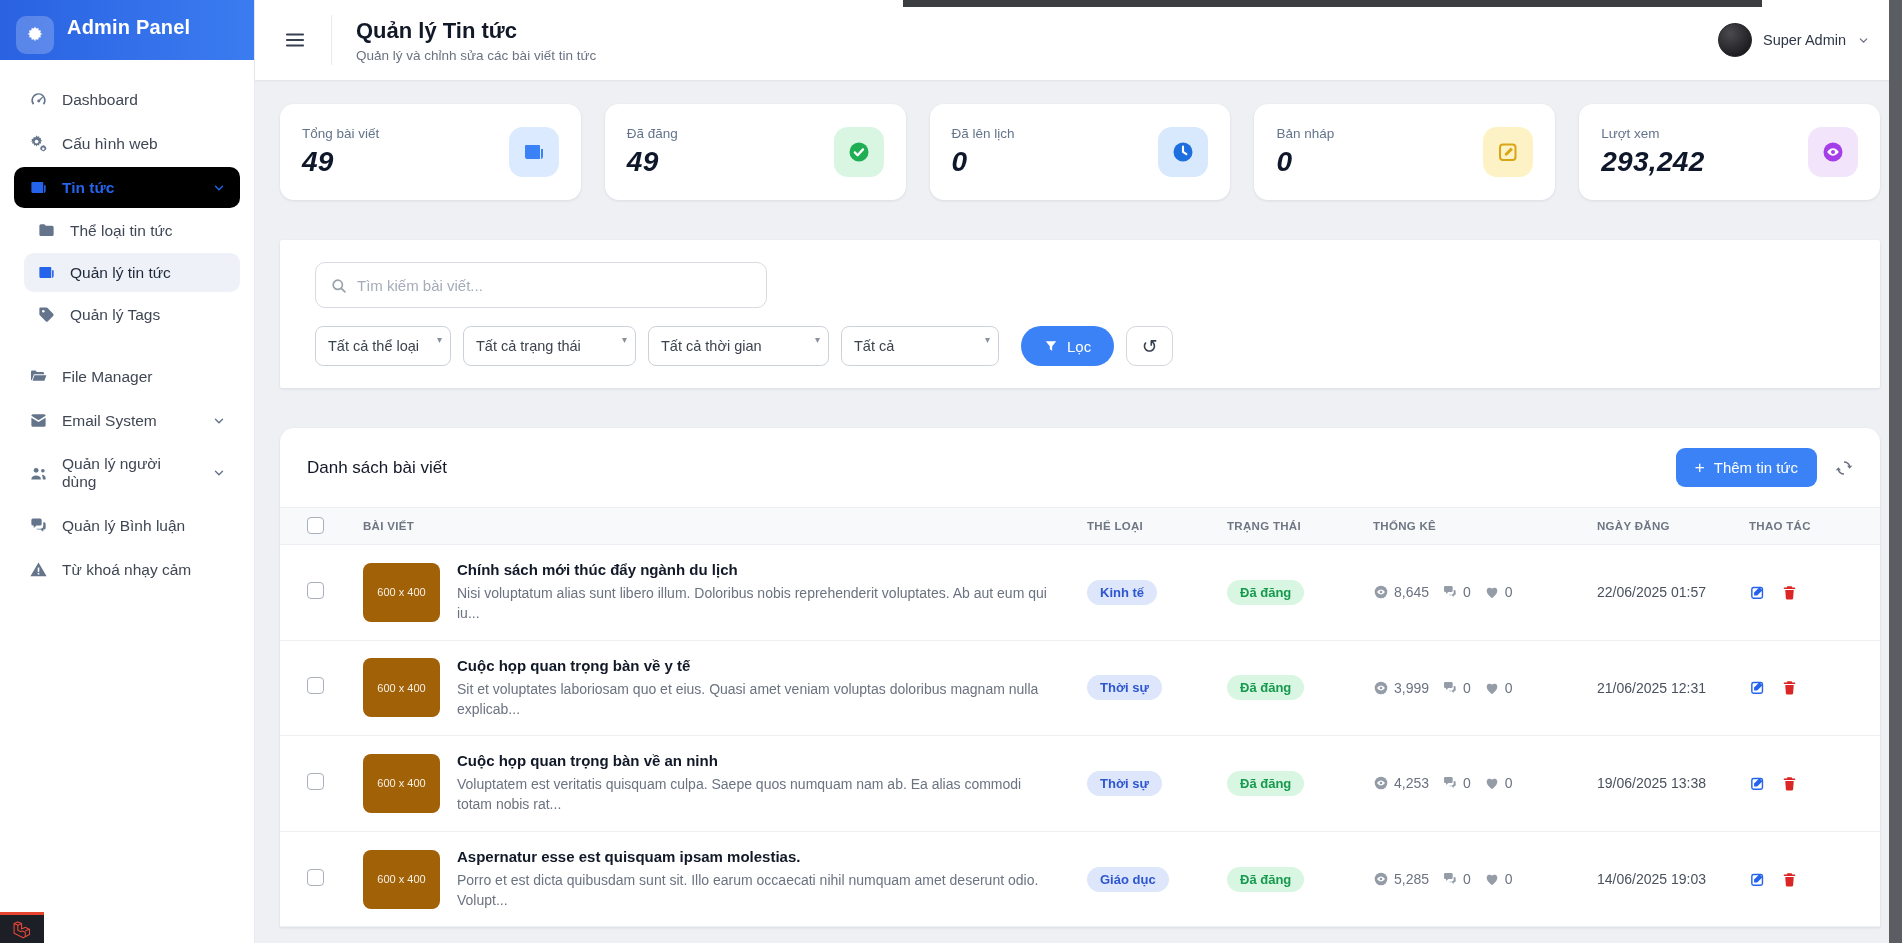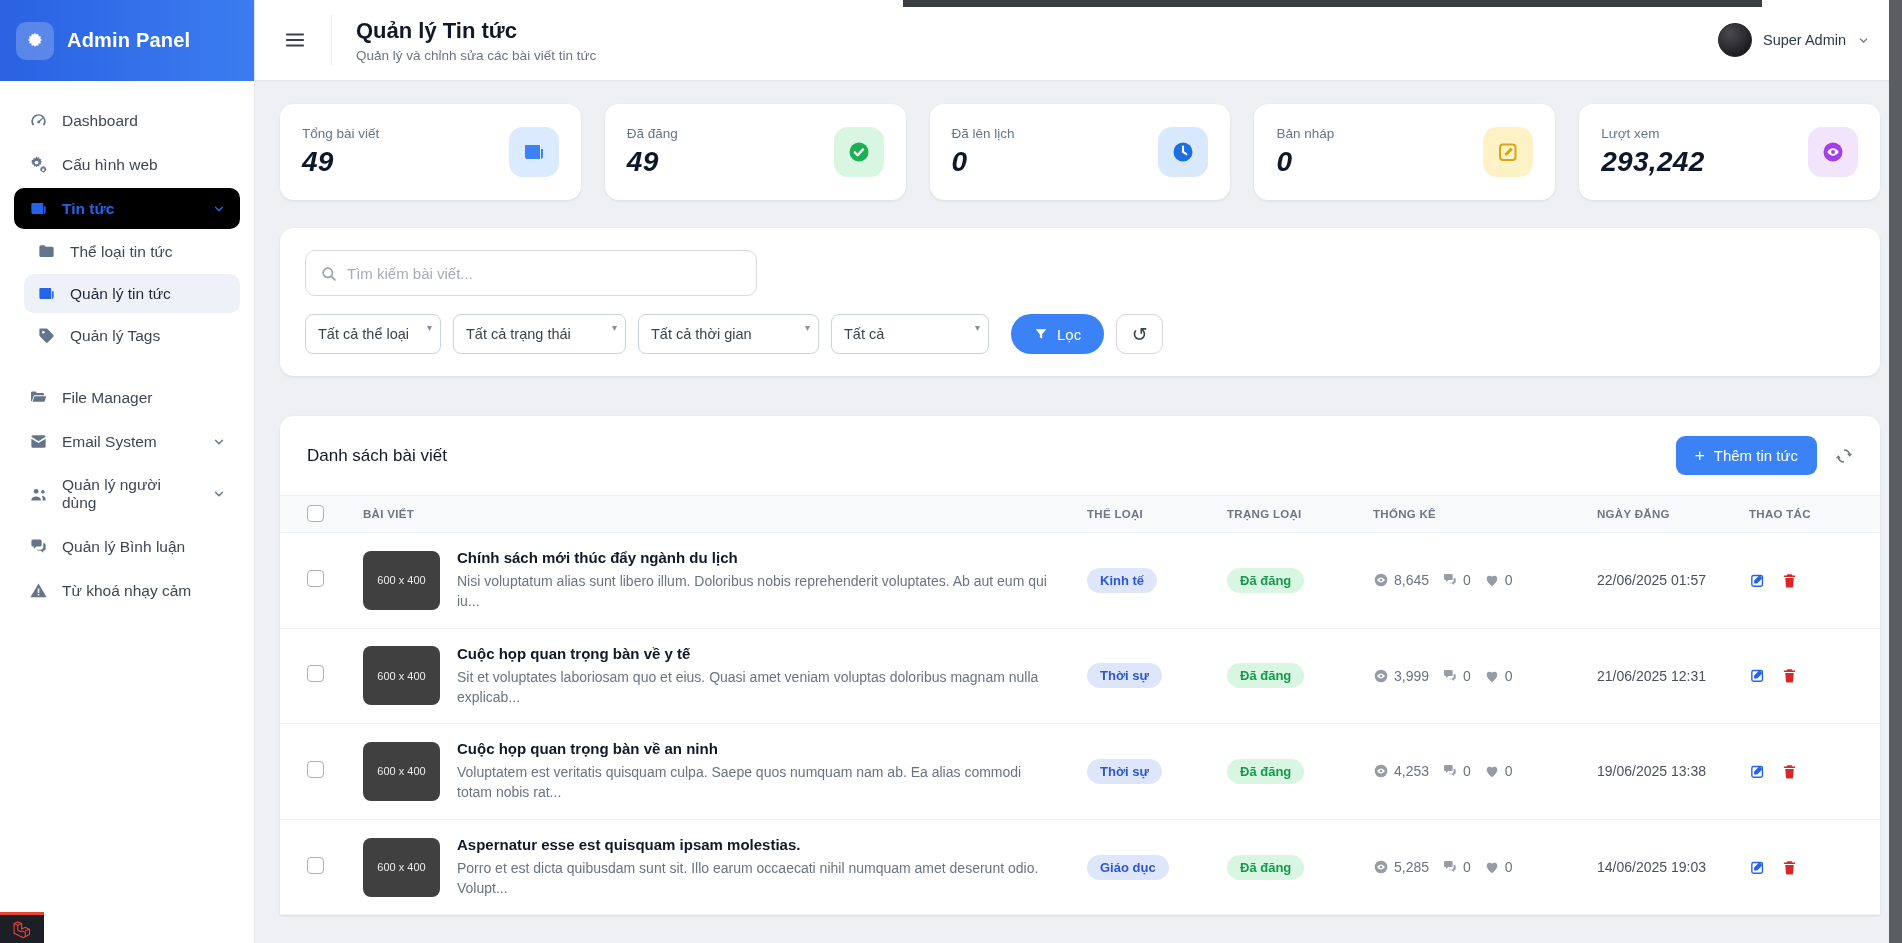--- a/index.html
+++ b/index.html
@@ -3,22 +3,22 @@
 <meta charset="utf-8">
 <style>
   * { box-sizing: border-box; margin: 0; padding: 0; }
   html,body { width:1902px; height:943px; overflow:hidden;
     font-family:"Liberation Sans","DejaVu Sans",sans-serif; background:#eef0f4; }
   .app { display:flex; width:1902px; height:943px; }
 
   
   .sidebar { width:255px; min-width:255px; height:100%; background:#fff;
     border-right:1px solid #e7eaee; display:flex; flex-direction:column; }
-  .brand { height:81px; background:linear-gradient(90deg,#2a62e2,#3b7cf0);
-    display:flex; align-items:center; gap:13px; padding:4px 16px; }
+  .brand { height:60px; background:linear-gradient(90deg,#2a62e2,#3b7cf0);
+    display:flex; align-items:flex-start; gap:13px; padding:16px 16px; }
   .brand-icon { width:38px; height:38px; border-radius:10px; background:rgba(255,255,255,.22);
     color:#fff; display:flex; align-items:center; justify-content:center; }
   .brand-icon svg { width:20px; height:20px; }
   .brand-name { color:#fff; font-weight:bold; font-size:20px; letter-spacing:.2px; }
   nav { padding:16px 10px; flex:1; }
   .nav-item { display:flex; align-items:center; gap:13px; padding:11px 14px; margin:3px 4px;
     border-radius:10px; color:#3f4754; font-size:15.5px; cursor:pointer; }
   .nav-item .ico { width:21px; min-width:21px; color:#64748b; display:flex; justify-content:center; }
   .nav-item .ico svg { width:19px; height:19px; }
   .nav-item .chev { margin-left:auto; color:#64748b; display:flex; }
@@ -51,21 +51,21 @@
   .stats-row { display:flex; gap:24px; }
   .scard { flex:1; background:#fff; border-radius:14px; padding:18px 22px; height:96px;
     display:flex; justify-content:space-between; align-items:center;
     box-shadow:0 1px 3px rgba(16,24,40,.09); }
   .slabel { font-size:13.5px; color:#64748b; }
   .svalue { font-size:28px; font-weight:bold; color:#0f172a; margin-top:5px; letter-spacing:.3px;font-style:italic; }
   .sicon { width:50px; height:50px; border-radius:14px; display:flex; align-items:center; justify-content:center; }
   .sicon svg { width:24px; height:24px; }
 
   
-  .filter-card { margin-top:28px; background:#fff; border-radius:14px; padding:22px 25px;
+  .filter-card { margin-top:40px; background:#fff; border-radius:2px; padding:22px 35px;
     box-shadow:0 1px 3px rgba(16,24,40,.09); }
   .searchbox { width:452px; height:46px; border:1px solid #d7dbe1; border-radius:10px;
     display:flex; align-items:center; padding:0 14px; gap:10px; color:#9aa1ac; background:#fff; }
   .searchbox svg { width:17px; height:17px; }
   .searchbox input { border:none; outline:none; flex:1; font-size:15px; color:#374151;
     font-family:inherit; background:transparent; }
   .searchbox input::placeholder { color:#a5acb8; }
   .filter-row { margin-top:18px; display:flex; align-items:center; }
   .fselect { height:40px; border:1px solid #ccd2da; border-radius:8px; background:#fff;
     padding:0 24px 0 12px; font-size:14.5px; color:#3b434e; display:flex; align-items:center;
@@ -92,21 +92,21 @@
   .refresh svg { width:18px; height:18px; }
 
   .trow { display:grid; grid-template-columns:56px minmax(0,1fr) 140px 146px 224px 152px 104px;
     align-items:center; padding-left:27px; padding-right:27px; }
   .thead-row { background:#f8f9fb; border-top:1px solid #eceff3; border-bottom:1px solid #eceff3;
     height:38px; font-size:11.5px; font-weight:600; color:#6e7683; letter-spacing:.3px; }
   .drow { border-bottom:1px solid #eef0f3; padding-top:16px; padding-bottom:16px; }
   .cb { width:17px; height:17px; border:1.5px solid #a9b0ba; border-radius:4px; background:#fff;
     display:inline-block; cursor:pointer; }
   .art { display:flex; gap:17px; align-items:center; padding-right:36px; }
-  .thumb { width:77px; height:59px; min-width:77px; border-radius:8px; background:#404040;
+  .thumb { width:77px; height:59px; min-width:77px; border-radius:8px; background:#a16207;
     color:rgba(255,255,255,.9); font-size:11px; display:flex; align-items:center; justify-content:center; }
   .atitle { font-size:15px; font-weight:bold; color:#111827; margin-bottom:5px; }
   .aexc { font-size:14px; color:#6b7280; line-height:1.45; }
   .pill { display:inline-block; padding:5px 13px; border-radius:999px; font-size:13px;font-weight:bold; }
   .pill.cat { background:#dde6fb; color:#2d56cf; }
   .pill.status { background:#d9f6e3; color:#189a4e; }
   .stats-cell { display:flex; align-items:center; color:#6b7280; font-size:14px; }
   .stat-g { display:flex; align-items:center; gap:5px; margin-right:13px; }
   .stat-g .ico { color:#949ca8; display:flex; } .stat-g .ico svg { width:16px; height:16px; }
   .datec { font-size:14px; color:#49515d; }
@@ -399,21 +399,21 @@
                 <svg viewBox="0 0 24 24" fill="currentColor">
                   <path d="M12 5a7 7 0 0 1 6.3 4H16l3.5 4L23 9h-2.6A9 9 0 0 0 12 3v2zM12 19a7 7 0 0 1-6.3-4H8L4.5 11 1 15h2.6A9 9 0 0 0 12 21v-2z"></path>
                 </svg>
               </span>
           </div>
         </div>
         <div class="trow thead-row" id="thead-row">
           <div><span class="cb"></span></div>
         <div>BÀI VIẾT</div>
             <div>THỂ LOẠI</div>
-            <div>TRẠNG LOẠI</div>
+            <div>TRẠNG THÁI</div>
             <div>THỐNG KÊ</div>
             <div>NGÀY ĐĂNG</div>
             <div>THAO TÁC</div>
           </div>
         <div id="tbody">
             <div class="trow drow">
               <div><span class="cb"></span></div>
               <div class="art">
                 <div class="thumb">600 x 400</div>
                 <div>

